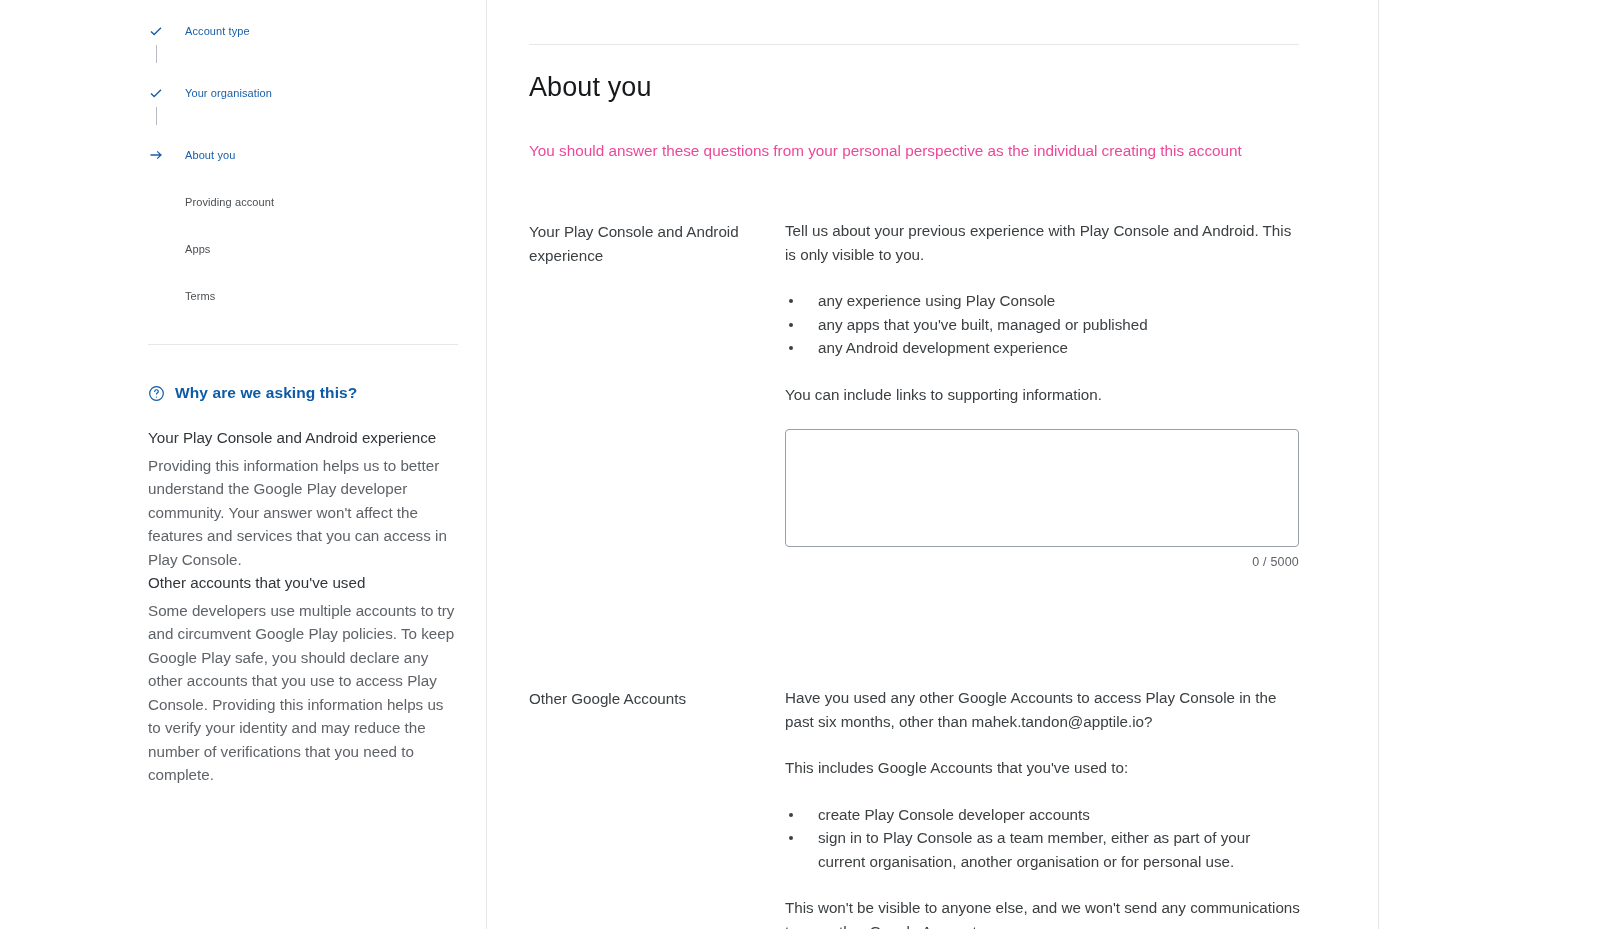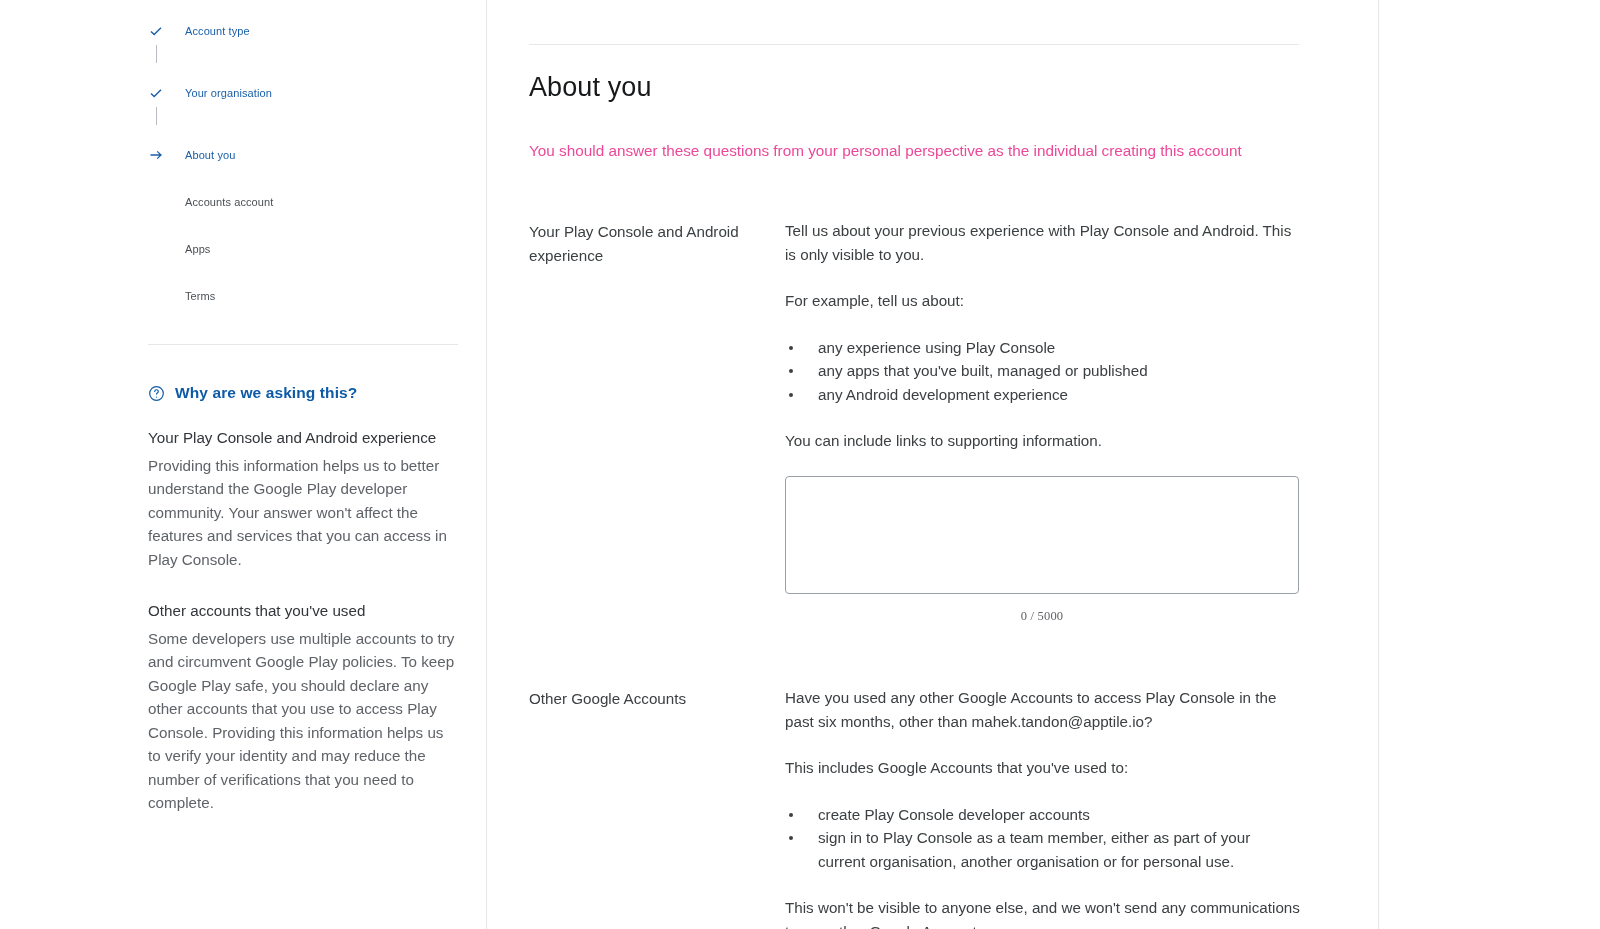--- a/index.html
+++ b/index.html
@@ -119,21 +119,20 @@
   .help-sub {
     font-size: 15.2px;
     color: #32363a;
     line-height: 23.5px;
     margin-bottom: 4px;
   }
   .help-body {
     font-size: 15.2px;
     color: #5f6368;
     line-height: 23.5px;
-    margin-bottom: 28px;
   }
   .help-body.last { margin-bottom: 0; }
 
   
   .main-col {
     position: absolute;
     top: 0;
     left: 487px;
     width: 892px;
     height: 929px;
@@ -221,26 +220,25 @@
     font-family: "Liberation Sans", sans-serif;
     font-size: 15px;
     color: #3c4043;
     padding: 10px 12px;
     resize: none;
     outline: none;
     display: block;
   }
   .char-count {
     width: 514px;
-    text-align: center;
+    text-align: right;
     font-size: 12.5px;
     color: #5f6368;
-    margin-top: 11px;
+    margin-top: 4px;
     letter-spacing: 0.2px;
-    font-family: Liberation Serif, serif;
   }
 
   
   .right-gutter {
     position: absolute;
     top: 0;
     left: 1380px;
     width: 220px;
     height: 929px;
     background: #fff;
@@ -286,21 +284,21 @@
         <span class="step-icon">
           <svg width="16" height="16" viewBox="0 0 16 16" fill="none" stroke="currentColor" stroke-width="1.3">
             <path d="M2.5 8h10.5M9.2 4.4L13 8l-3.8 3.6"></path>
           </svg>
         </span>
         <span class="step-label">About you</span>
       </div>
 
       <div class="step plain">
         <span class="step-icon"></span>
-        <span class="step-label">Accounts account</span>
+        <span class="step-label">Providing account</span>
       </div>
 
       <div class="step plain">
         <span class="step-icon"></span>
         <span class="step-label">Apps</span>
       </div>
 
       <div class="step plain">
         <span class="step-icon"></span>
         <span class="step-label">Terms</span>
@@ -336,21 +334,20 @@
     <div class="top-rule"></div>
 
     <h1 class="page-title">About you</h1>
 
     <p class="page-sub">You should answer these questions from your personal perspective as the individual creating this account</p>
 
     <div class="field-row" style="top:219px;">
       <div class="field-label">Your Play Console and Android experience</div>
       <div class="field-content">
         <p>Tell us about your previous experience with Play Console and Android. This is only visible to you.</p>
-        <p>For example, tell us about:</p>
         <ul>
           <li>any experience using Play Console</li>
           <li>any apps that you've built, managed or published</li>
           <li>any Android development experience</li>
         </ul>
         <p>You can include links to supporting information.</p>
         <div class="textarea-wrap">
           <textarea class="textarea-box" placeholder="" style=""></textarea>
           <div class="char-count">0 / 5000</div>
         </div>

